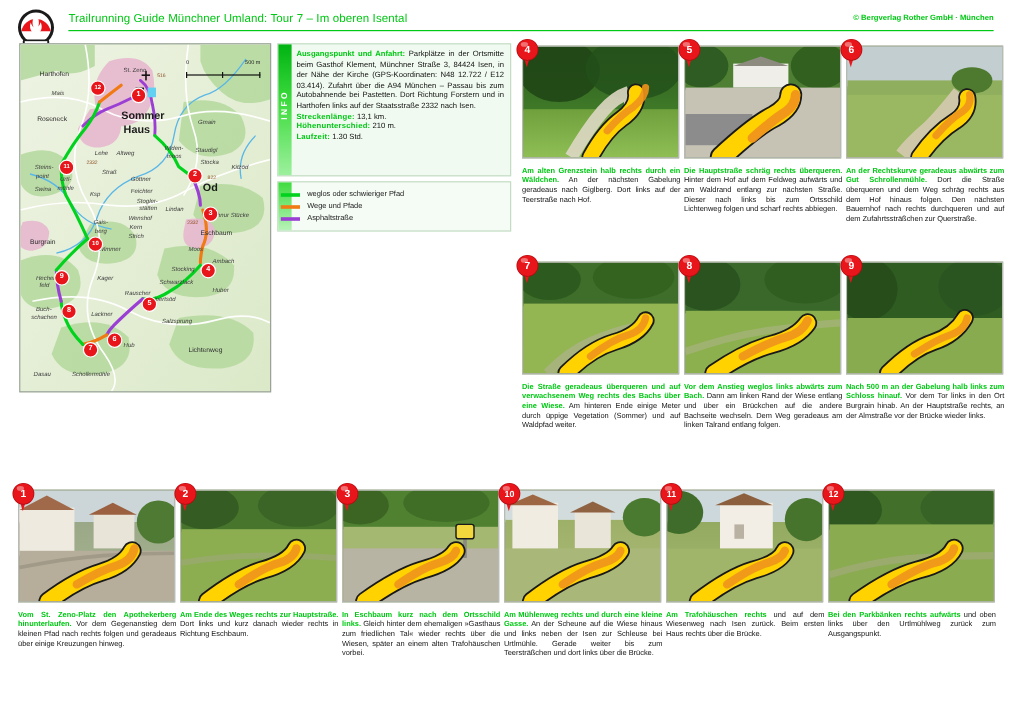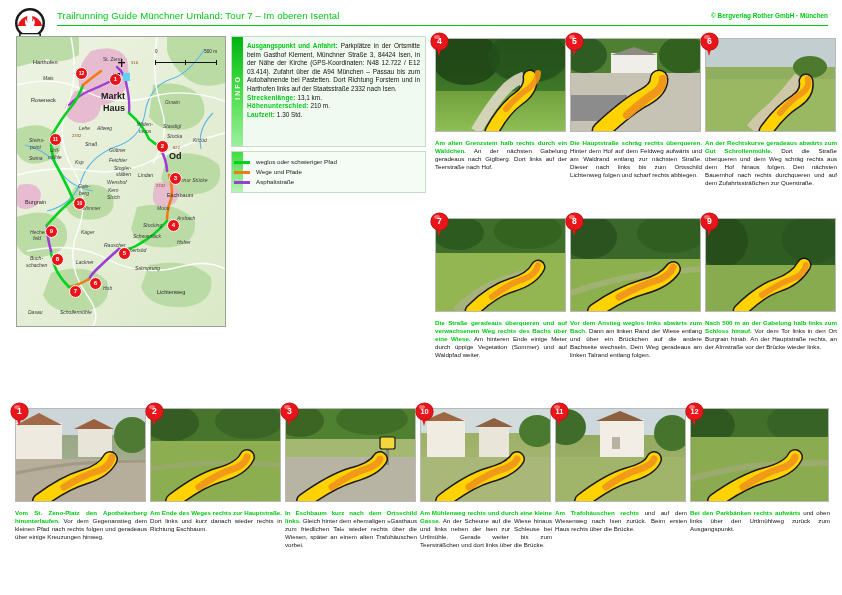--- a/index.html
+++ b/index.html
@@ -220,21 +220,21 @@
       </g>
       <rect x="96" y="36" width="7" height="7" fill="#111"></rect>
       <rect x="106" y="36" width="7" height="8" fill="#62d0f0"></rect>
     </svg>
 
     <div>
       <div class="mlabel town" style="left:16px;top:22px;">Harthofen</div>
       <div class="mlabel it" style="left:26px;top:38px;">Mais</div>
       <div class="mlabel town" style="left:14px;top:60px;">Roseneck</div>
       <div class="mlabel" style="left:86px;top:19px;">St. Zeno</div>
-      <div class="mlabel big" style="left:84px;top:54px;">Markt</div>
+      <div class="mlabel big" style="left:84px;top:54px;">Sommer</div>
       <div class="mlabel big" style="left:86px;top:66px;">Haus</div>
       <div class="mlabel it" style="left:148px;top:62px;">Gmain</div>
       <div class="mlabel it" style="left:146px;top:86px;">Staudigl</div>
       <div class="mlabel it" style="left:120px;top:84px;">Widen-</div>
       <div class="mlabel it" style="left:122px;top:91px;">moos</div>
       <div class="mlabel it" style="left:150px;top:96px;">Stocka</div>
       <div class="mlabel it" style="left:176px;top:100px;">Kitzöd</div>
       <div class="mlabel it" style="left:62px;top:88px;">Lehe</div>
       <div class="mlabel it" style="left:80px;top:88px;">Altweg</div>
       <div class="mlabel it" style="left:12px;top:100px;">Steins-</div>

